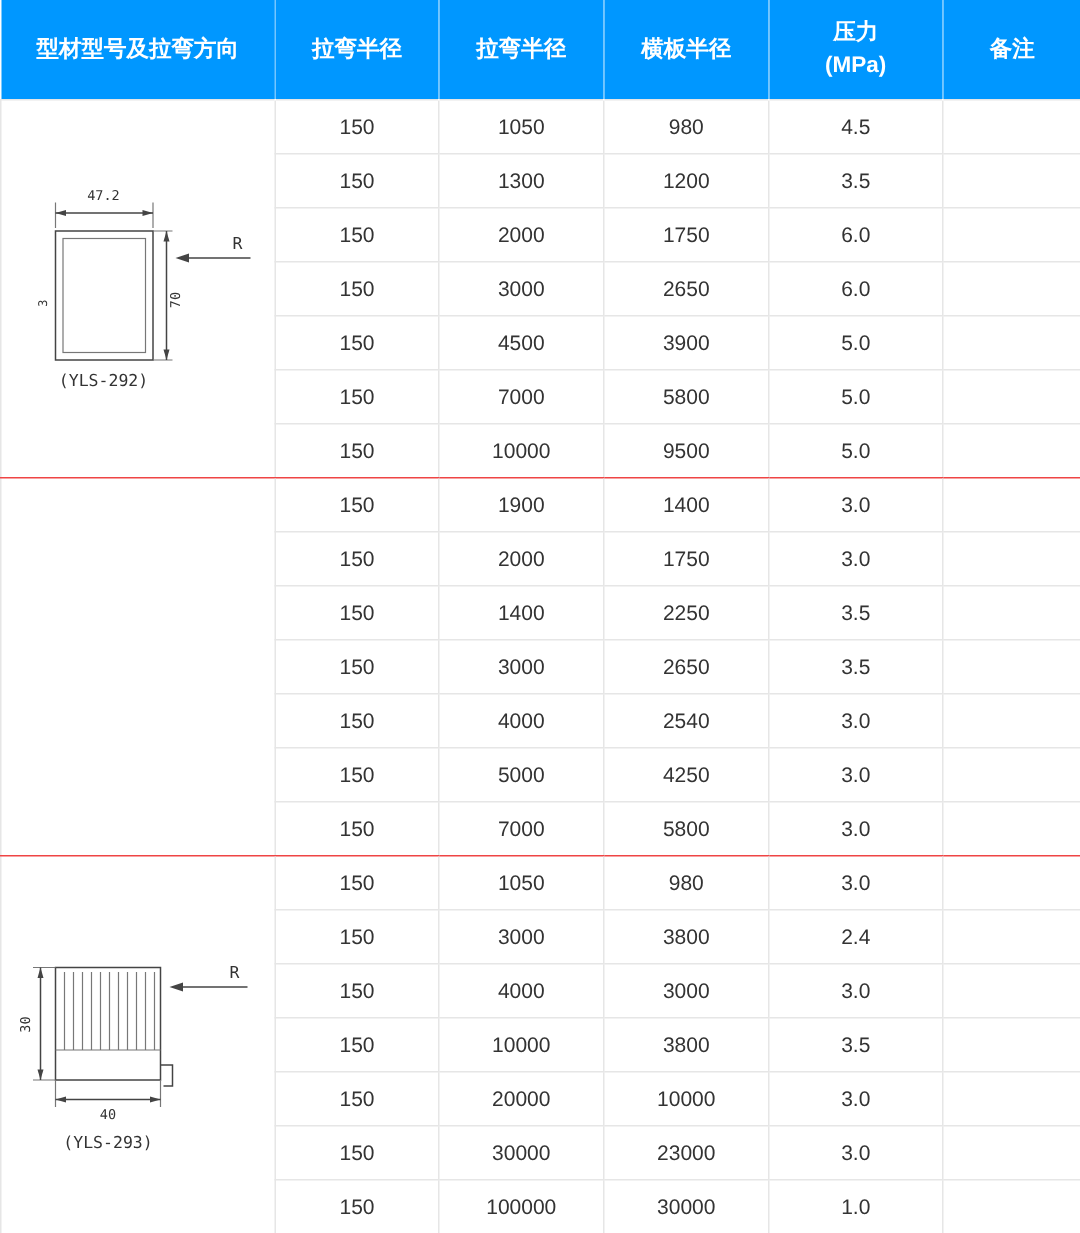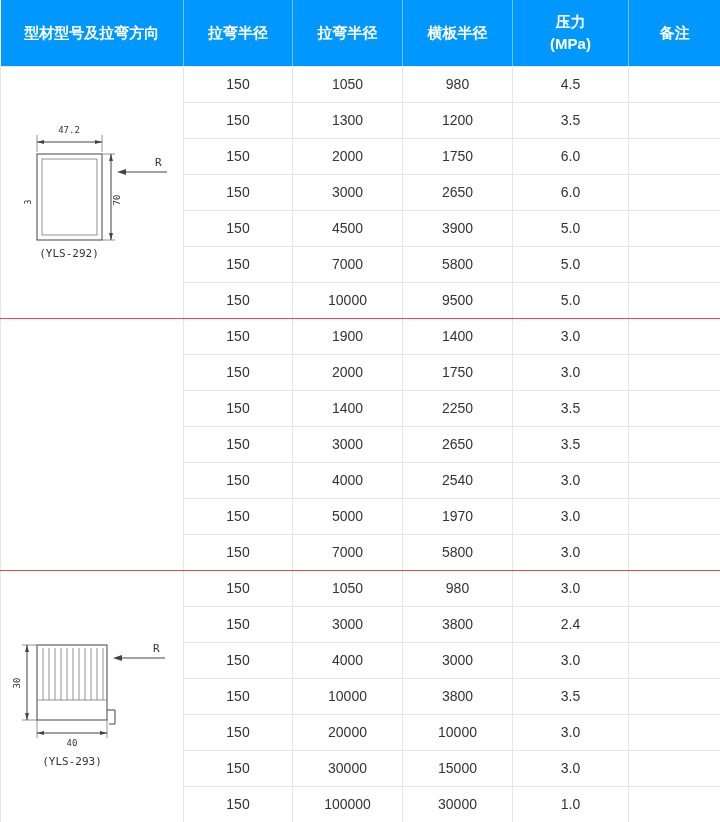--- a/index.html
+++ b/index.html
@@ -182,21 +182,21 @@
       <tr>
         <td>150</td>
         <td>4000</td>
         <td>2540</td>
         <td>3.0</td>
         <td></td>
       </tr>
       <tr>
         <td>150</td>
         <td>5000</td>
-        <td>1970</td>
+        <td>4250</td>
         <td>3.0</td>
         <td></td>
       </tr>
       <tr>
         <td class="section-end">150</td>
         <td class="section-end">7000</td>
         <td class="section-end">5800</td>
         <td class="section-end">3.0</td>
         <td class="section-end"></td>
       </tr>
@@ -272,21 +272,21 @@
       <tr>
         <td>150</td>
         <td>20000</td>
         <td>10000</td>
         <td>3.0</td>
         <td></td>
       </tr>
       <tr>
         <td>150</td>
         <td>30000</td>
-        <td>15000</td>
+        <td>23000</td>
         <td>3.0</td>
         <td></td>
       </tr>
       <tr>
         <td>150</td>
         <td>100000</td>
         <td>30000</td>
         <td>1.0</td>
         <td></td>
       </tr>

